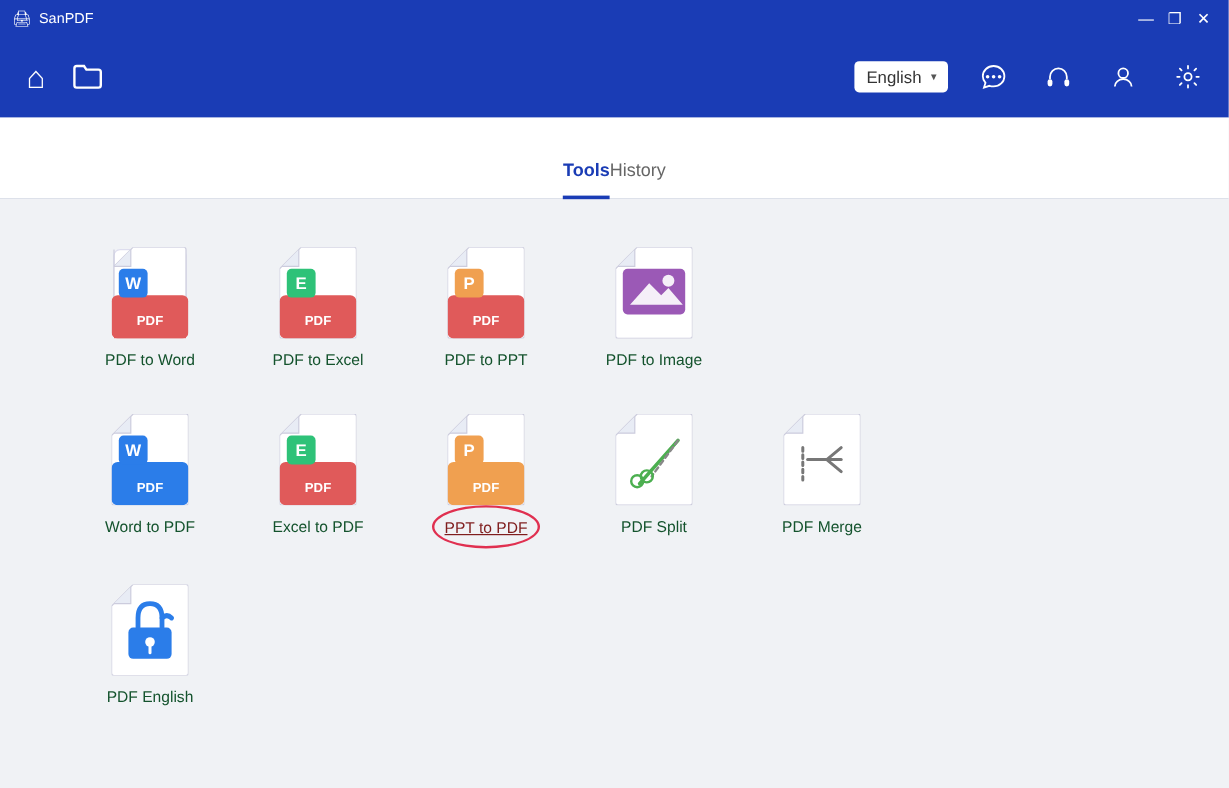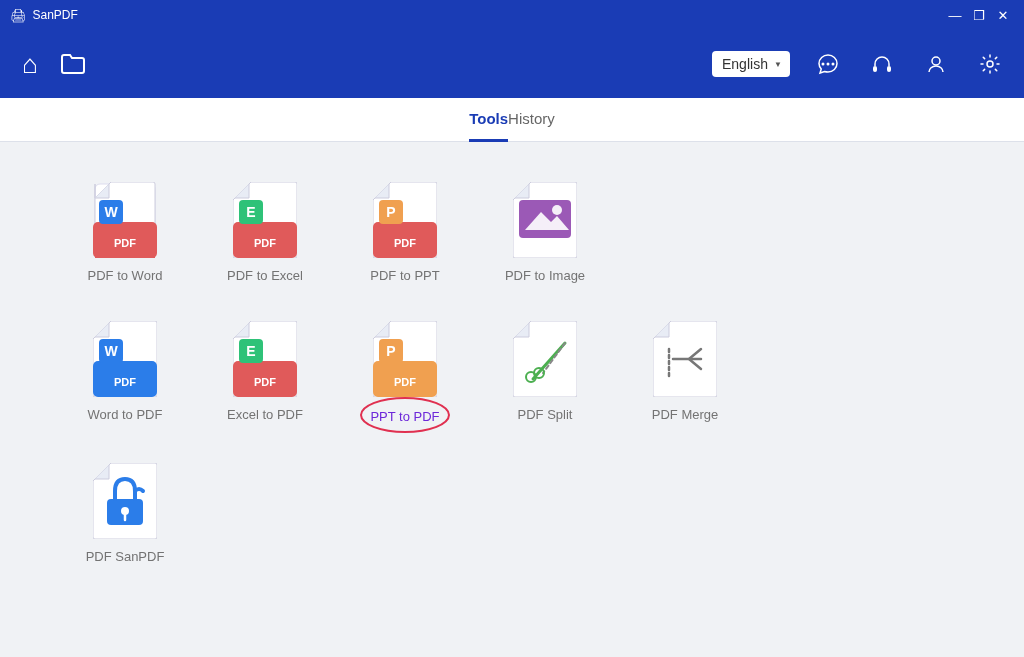--- a/index.html
+++ b/index.html
@@ -89,21 +89,21 @@
       width: 32px; height: 32px;
     }
 
     
     .tabs-bar {
       background: white;
       border-bottom: 1px solid #dde1ea;
       display: flex;
       align-items: flex-end;
       justify-content: center;
-      height: 44px;
+      height: 68px;
       padding-bottom: 0;
     }
     .tab {
       font-size: 15px;
       color: #666;
       cursor: pointer;
       padding-bottom: 12px;
       border-bottom: 3px solid transparent;
       margin-bottom: -1px;
     }
@@ -140,21 +140,21 @@
       align-items: center;
       cursor: pointer;
       width: 130px;
       padding: 10px 8px 8px;
       border-radius: 6px;
       position: relative;
     }
     .tool-item-label {
       margin-top: 10px;
       font-size: 13px;
-      color: #737373;
+      color: #14532d;
       text-align: center;
     }
 
     
     .file-icon {
       width: 64px;
       height: 76px;
       position: relative;
     }
     .file-icon svg {
@@ -333,21 +333,21 @@
             <path d="M2 16 L18 0 L62 0 Q64 0 64 2 L64 74 Q64 76 62 76 L2 76 Q0 76 0 74 L0 18 Z" fill="white" stroke="#ccd" stroke-width="1"></path>
             <path d="M2 16 L16 16 L16 2" fill="#e8ecf5" stroke="#ccd" stroke-width="1"></path>
             <rect x="0" y="40" width="64" height="36" rx="5" ry="5" fill="#f0a050"></rect>
             <text x="32" y="65" text-anchor="middle" fill="white" font-size="11" font-weight="bold">PDF</text>
             <rect x="6" y="18" width="24" height="24" rx="4" fill="#f0a050"></rect>
             <text x="18" y="35" text-anchor="middle" fill="white" font-size="14" font-weight="bold">P</text>
           </svg>
         </div>
 
         <div style="position:relative; margin-top:10px;">
-          <span class="tool-item-label" style="font-size:13px; color:#6d28d9; position:relative; z-index:2;">PPT to PDF</span>
+          <span class="tool-item-label" style="font-size:13px; color:#7f1d1d; position:relative; z-index:2;text-decoration:underline;">PPT to PDF</span>
           <div style="position:absolute; top:-10px; left:50%; transform:translateX(-50%); width:90px; height:36px; border:2px solid #e03050; border-radius:50%; pointer-events:none; z-index:1;"></div>
         </div>
       </div>
 
       <div class="tool-item">
         <div class="file-icon">
           <svg viewBox="0 0 64 76" xmlns="http://www.w3.org/2000/svg">
             <path d="M2 16 L18 0 L62 0 Q64 0 64 2 L64 74 Q64 76 62 76 L2 76 Q0 76 0 74 L0 18 Z" fill="white" stroke="#ccd" stroke-width="1"></path>
             <path d="M2 16 L16 16 L16 2" fill="#e8ecf5" stroke="#ccd" stroke-width="1"></path>
 
@@ -386,19 +386,19 @@
             <path d="M2 16 L16 16 L16 2" fill="#e8ecf5" stroke="#ccd" stroke-width="1"></path>
 
             <rect x="14" y="36" width="36" height="26" rx="4" fill="#2b7de9"></rect>
             <path d="M22 36 L22 28 Q22 16 32 16 Q42 16 42 28 L42 36" fill="none" stroke="#2b7de9" stroke-width="4" stroke-linecap="round"></path>
 
             <path d="M42 28 Q46 24 50 28" fill="none" stroke="#2b7de9" stroke-width="4" stroke-linecap="round"></path>
             <circle cx="32" cy="48" r="4" fill="white"></circle>
             <line x1="32" y1="52" x2="32" y2="57" stroke="white" stroke-width="2.5" stroke-linecap="round"></line>
           </svg>
         </div>
-        <span class="tool-item-label">PDF SanPDF</span>
+        <span class="tool-item-label">PDF English</span>
       </div>
 
     </div>
 
   </div>
 </div>
 
 </body></html>

